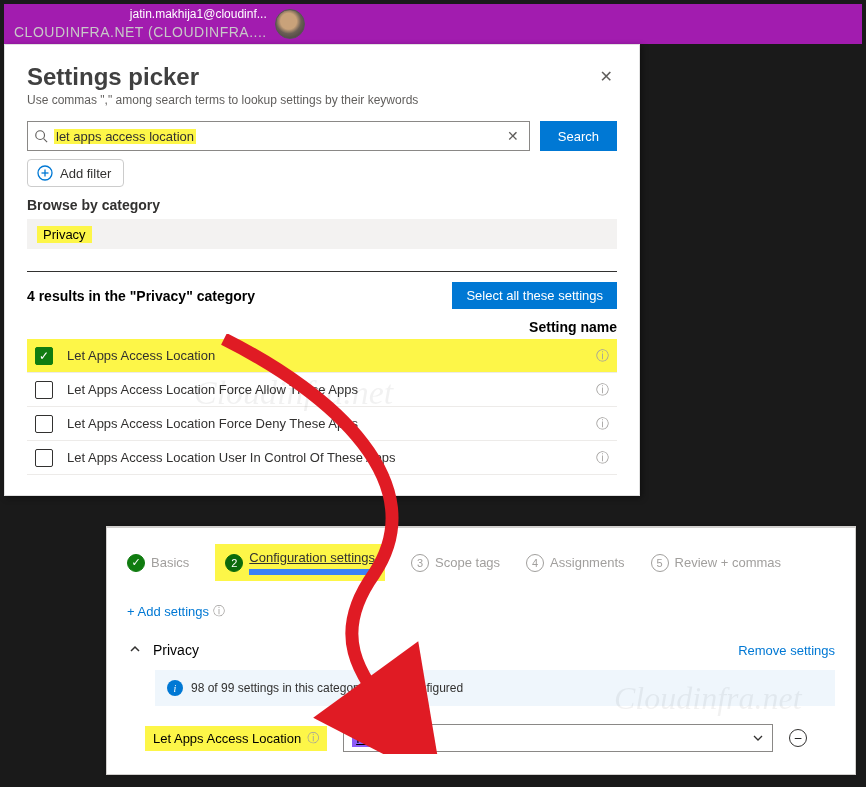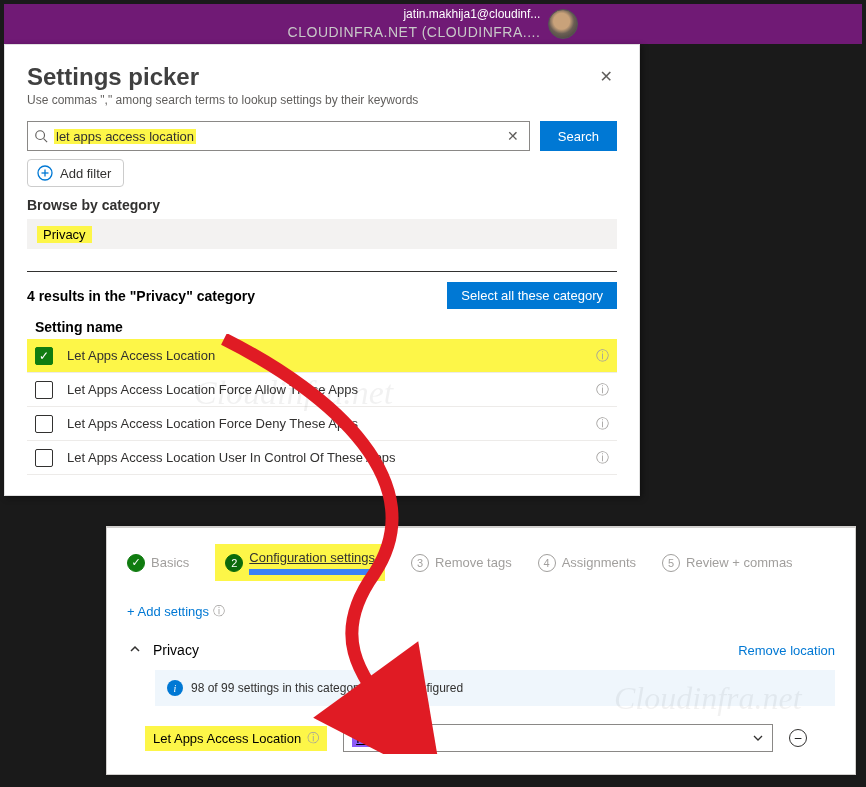--- a/index.html
+++ b/index.html
@@ -1,21 +1,21 @@
 <!DOCTYPE html>
 <html><head>
 <meta charset="utf-8">
 <style>
   * { box-sizing: border-box; margin: 0; padding: 0; font-family: "Segoe UI", Arial, sans-serif; }
   body { background: #1a1a1a; padding: 4px; width: 866px; }
 
   
   .topbar {
-    height: 40px; background: #701a75; color: #fff;
-    display: flex; align-items: center; justify-content: center;
+    height: 40px; background: #a21caf; color: #fff;
+    display: flex; align-items: center; justify-content: flex-start;
     padding: 0 10px; font-size: 12px; gap: 8px;
   }
   .topbar .info { text-align: right; line-height: 1.3; }
   .topbar .org { font-size: 14px; color: #c8c8c8; letter-spacing: .5px; }
   .avatar {
     width: 30px; height: 30px; border-radius: 50%;
     background: radial-gradient(circle at 45% 40%, #c9a27a 35%, #6a5e54 55%, #3b3736 100%);
     border: 1px solid #555;
   }
 
@@ -52,21 +52,21 @@
   .browse-label { font-size: 14px; color: #323130; margin-top: 10px; font-weight: bold; }
   .cat-bar { background: #f3f2f1; padding: 6px 10px; margin-top: 6px; width: 100%; }
   .cat-bar span { background: #fdf648; padding: 1px 6px; font-size: 13px; }
   hr.thin { border: none; border-top: 1px solid #323130; margin: 22px 0 10px 0; }
   .resultrow { display: flex; justify-content: space-between; align-items: center; }
   .resultrow .count { font-size: 14px; font-weight: 600; }
   .selectall {
     background: #0078d4; color: #fff; border: none; padding: 6px 14px;
     font-size: 13px; cursor: pointer;
   }
-  .colhdr { font-size: 14px; font-weight: 600; margin: 10px 0 4px 8px; }
+  .colhdr { font-size: 14px; font-weight: 600; margin: 10px 0 4px 8px; text-align: right; }
 
   .row {
     display: flex; align-items: center; gap: 14px; height: 34px;
     padding: 0 8px; border-bottom: 1px solid #edebe9; font-size: 13px; color: #323130;
   }
   .row .label { flex: 1; }
   .row .info-ico { color: #a19f9d; font-size: 13px; }
   .row.hl { background: #fdf648; }
   .chk {
     width: 18px; height: 18px; border: 1px solid #323130; border-radius: 2px;
@@ -174,21 +174,21 @@
 
     <div class="browse-label">Browse by category</div>
     <div class="cat-bar">
       <span>Privacy</span>
     </div>
 
     <hr class="thin">
 
     <div class="resultrow">
       <div class="count">4 results in the "Privacy" category</div>
-      <button class="selectall">Select all these category</button>
+      <button class="selectall">Select all these settings</button>
     </div>
 
     <div class="colhdr">Setting name</div>
 
     <div id="rows">
         <div class="row hl">
           <div class="chk checked">✓</div>
           <div class="label">Let Apps Access Location</div>
           <div class="info-ico">ⓘ</div>
         </div>
@@ -217,21 +217,21 @@
       <div class="tab">
         <span class="step-circle ok">✓</span>
         <span>Basics</span>
       </div>
       <div class="tab active hlwrap">
         <span class="step-circle active">2</span>
         <span class="tablabel">Configuration settings</span>
       </div>
       <div class="tab">
         <span class="step-circle">3</span>
-        <span>Remove tags</span>
+        <span>Scope tags</span>
       </div>
       <div class="tab">
         <span class="step-circle">4</span>
         <span>Assignments</span>
       </div>
       <div class="tab">
         <span class="step-circle">5</span>
         <span>Review + commas</span>
       </div>
     </div>
@@ -241,21 +241,21 @@
       <span class="info-i">ⓘ</span>
     </div>
 
     <div class="privrow">
       <span class="chev">
         <svg width="12" height="12" viewBox="0 0 12 12" fill="none" stroke="#323130" stroke-width="1.5">
             <polyline points="2,8 6,4 10,8"></polyline>
           </svg>
       </span>
       <span class="cat">Privacy</span>
-      <span class="remove">Remove location</span>
+      <span class="remove">Remove settings</span>
     </div>
 
     <div class="msgbar">
       <span class="icon">i</span>
       <span>98 of 99 settings in this category are not configured</span>
     </div>
 
     <div class="settingrow">
       <span class="settingname">
         <span>Let Apps Access Location</span>

